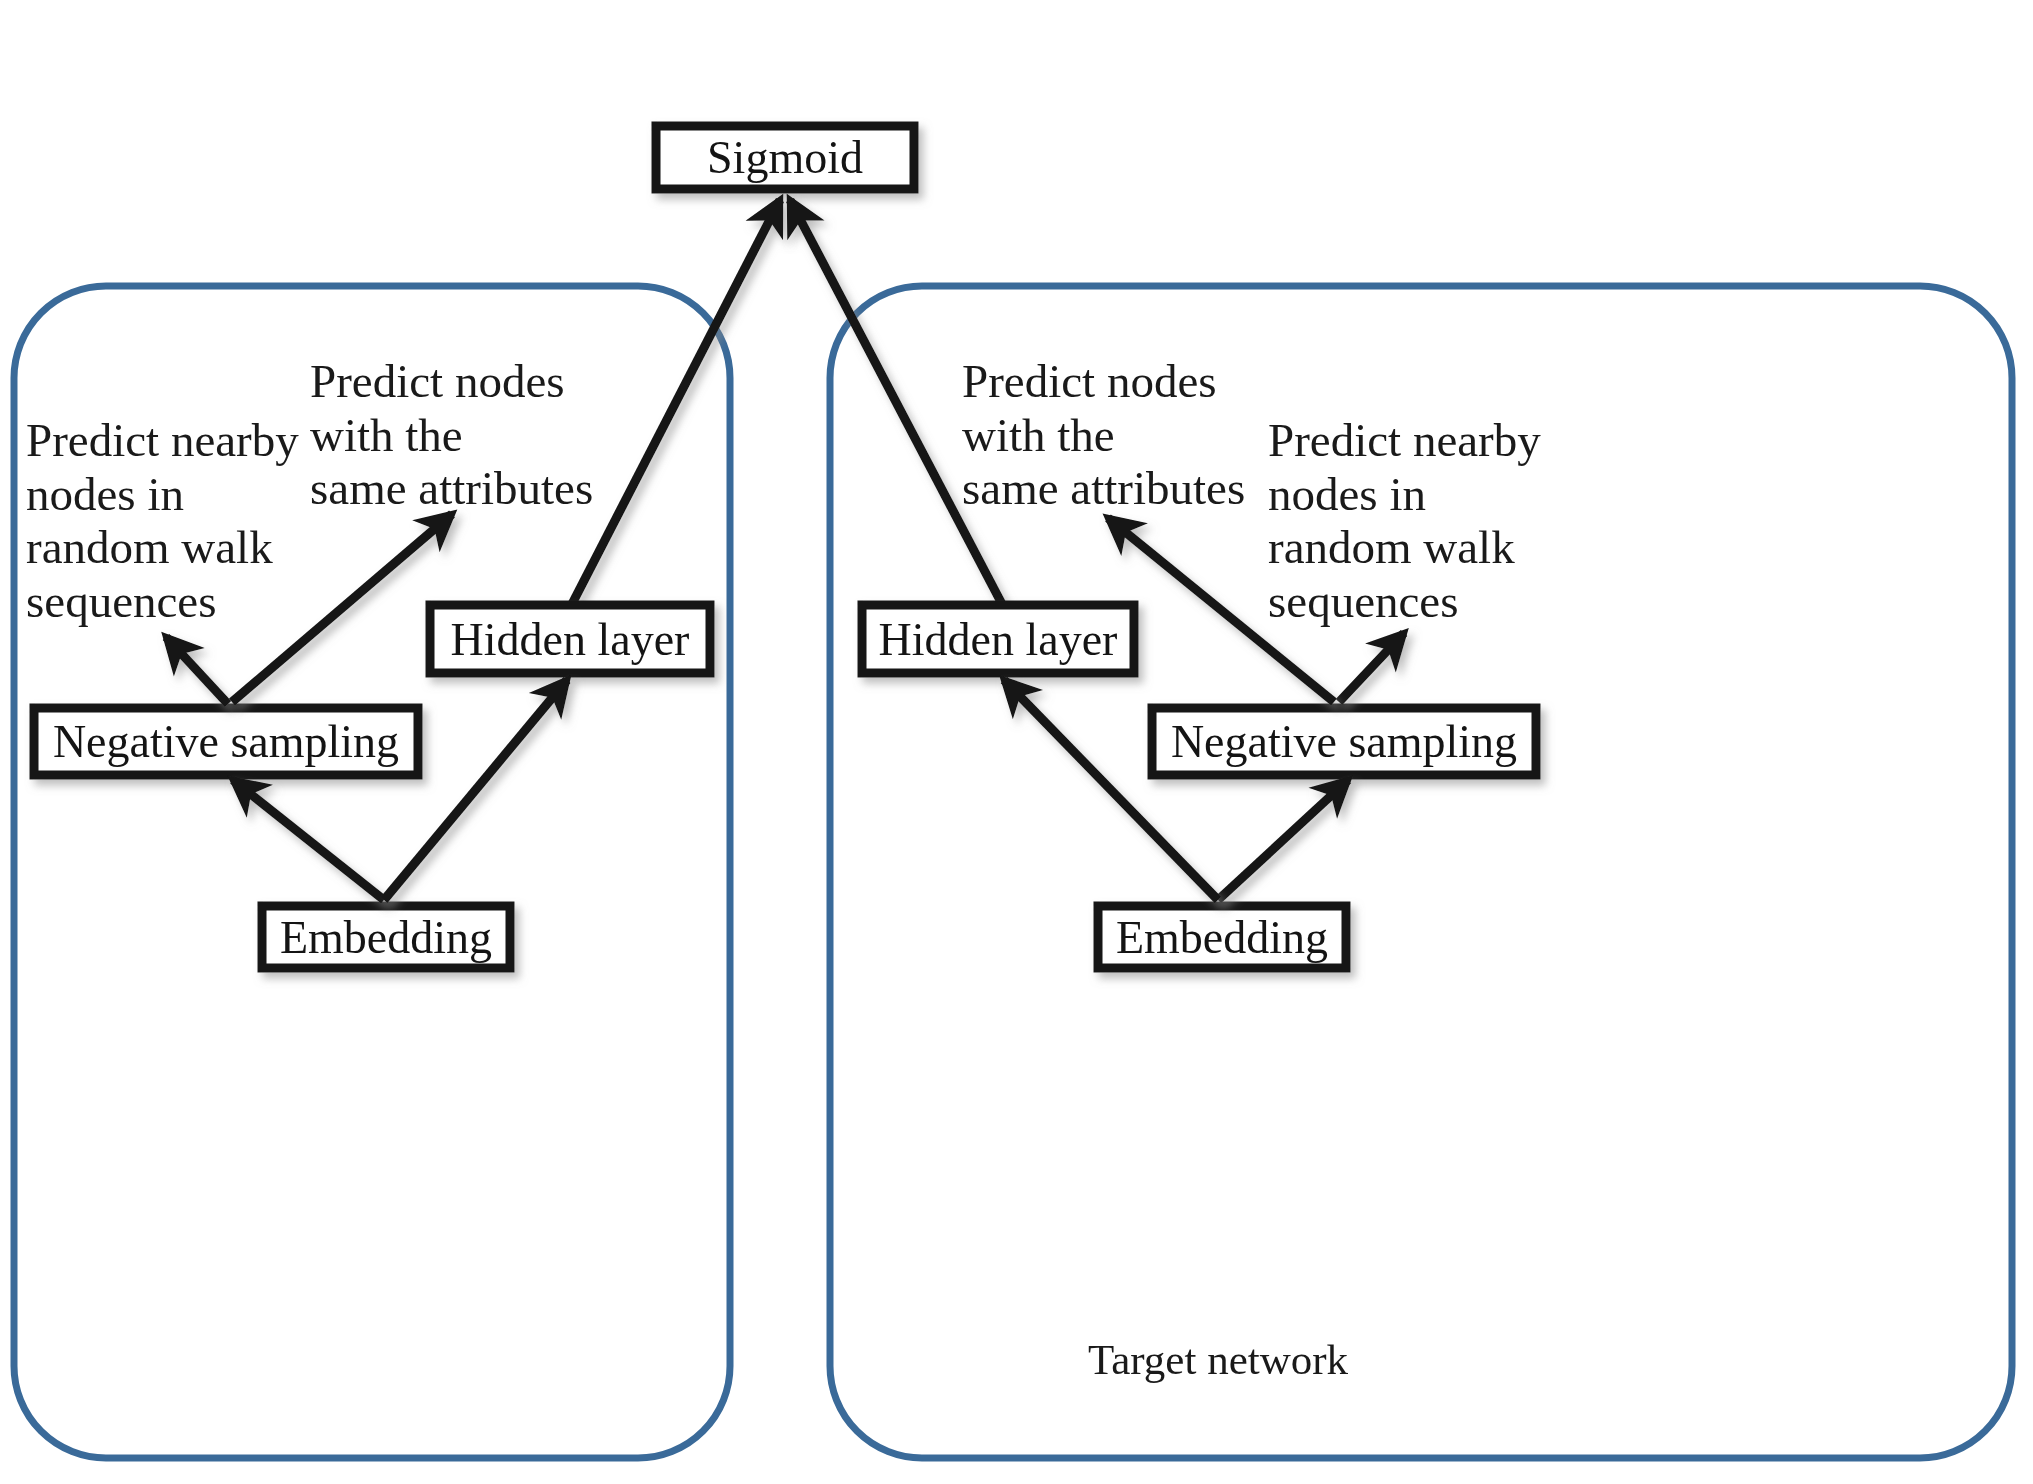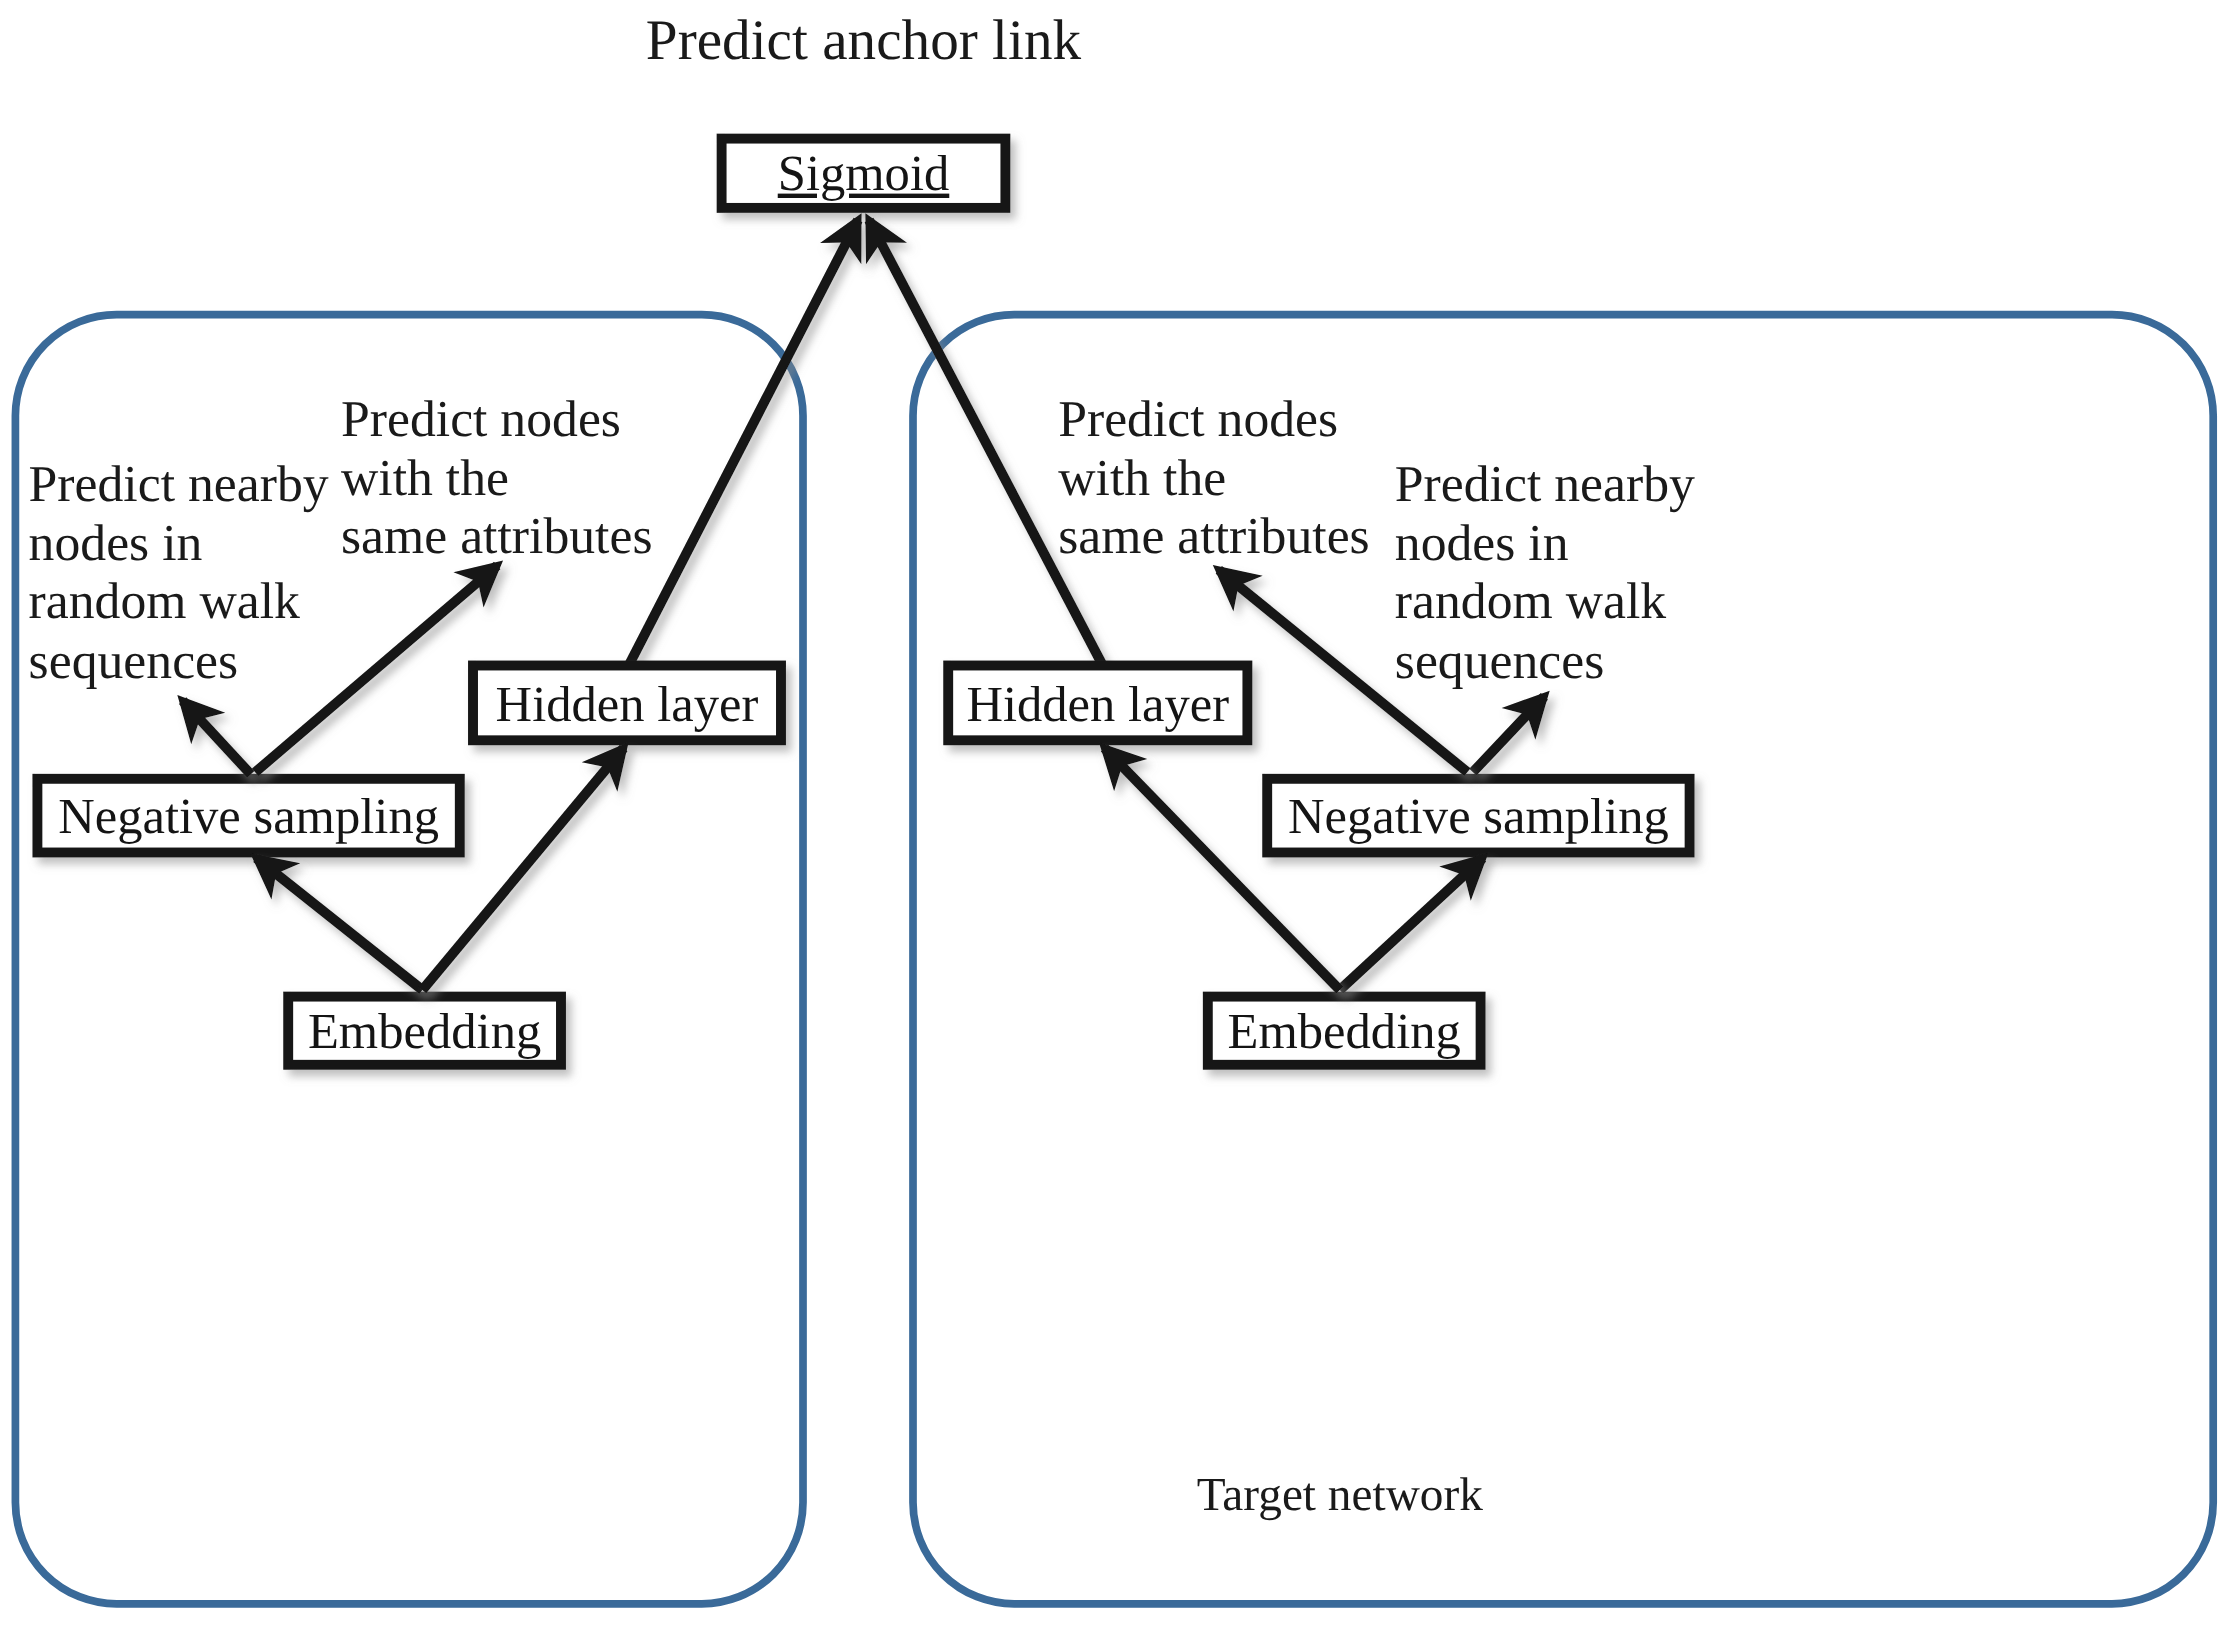--- a/index.html
+++ b/index.html
@@ -101,23 +101,22 @@
 
     <g filter="url(#sh)">
       <line x1="1339" y1="702" x2="1404" y2="633" stroke="#141414" stroke-width="9" marker-end="url(#ah)"></line>
     </g>
 
     <g filter="url(#sh)">
       <line x1="1334" y1="702" x2="1108" y2="518" stroke="#141414" stroke-width="9" marker-end="url(#ah)"></line>
     </g>
   </svg>
 
-  <div class="txt title" style="left:485px;top:8px;width:600px;">Predict anchor link</div>
 
-  <div class="boxlabel" style="left:656px;top:126px;width:258px;height:63px;text-decoration:underline;">Sigmoid</div>
+  <div class="boxlabel" style="left:656px;top:126px;width:258px;height:63px;">Sigmoid</div>
 
   <div class="txt note" style="left:26px;top:414px;width:310px;">Predict nearby
 nodes in
 random walk
 sequences</div>
 
   <div class="txt note" style="left:310px;top:355px;width:300px;">Predict nodes
 with the
 same attributes</div>
 

